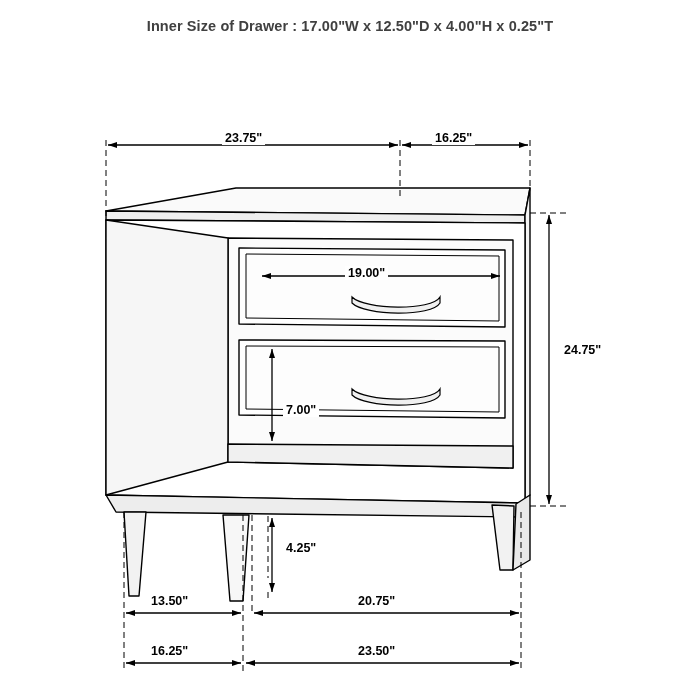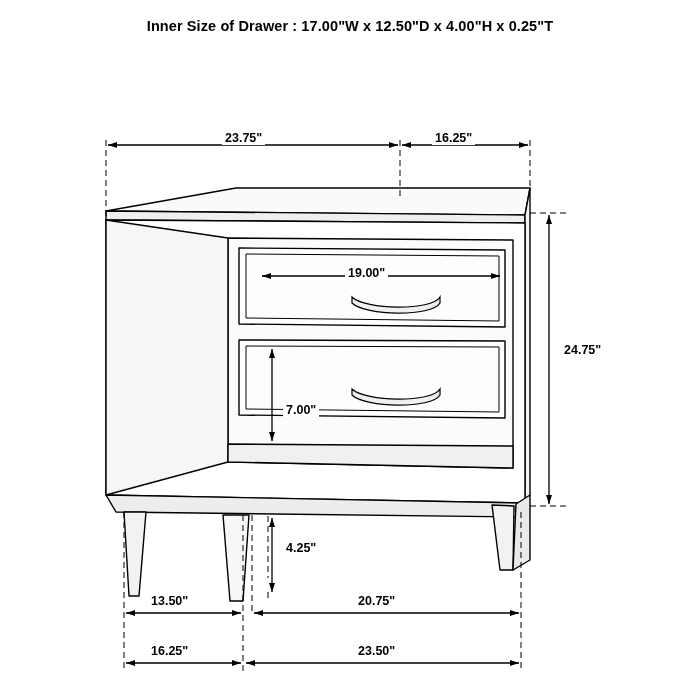--- a/index.html
+++ b/index.html
@@ -21,21 +21,21 @@
   }
   .title {
     position: absolute;
     top: 18px;
     left: 0;
     width: 700px;
     text-align: center;
     font-size: 14.5px;
     font-weight: bold;
     letter-spacing: 0.1px;
-    color: #000000;
+    color: #404040;
   }
   svg#dwg {
     position: absolute;
     top: 0;
     left: 0;
   }
   .dimlabel {
     position: absolute;
     font-size: 12.5px;
     font-weight: bold;

